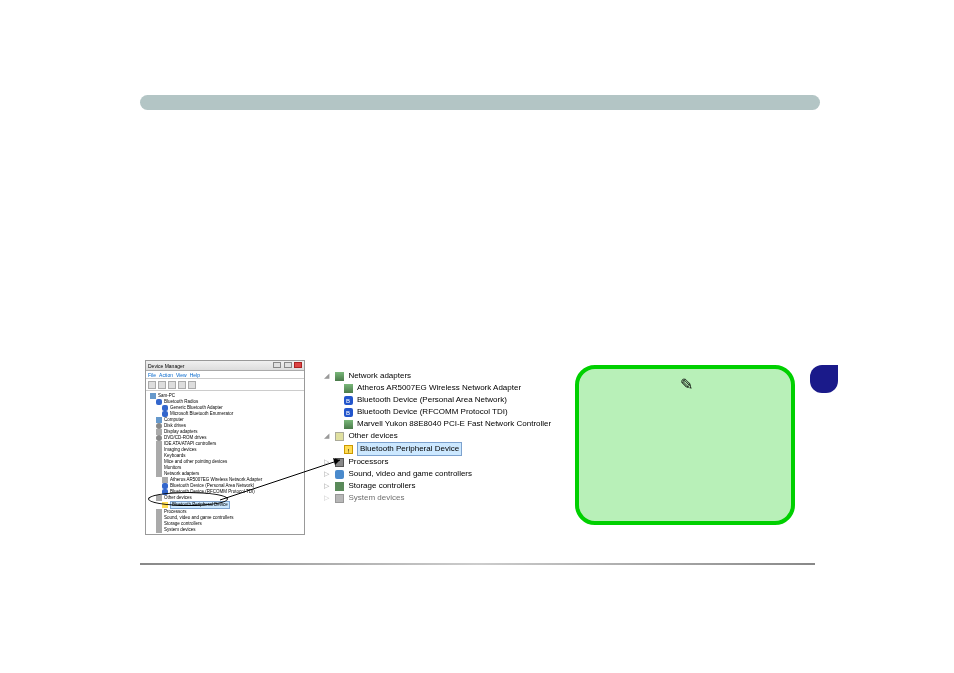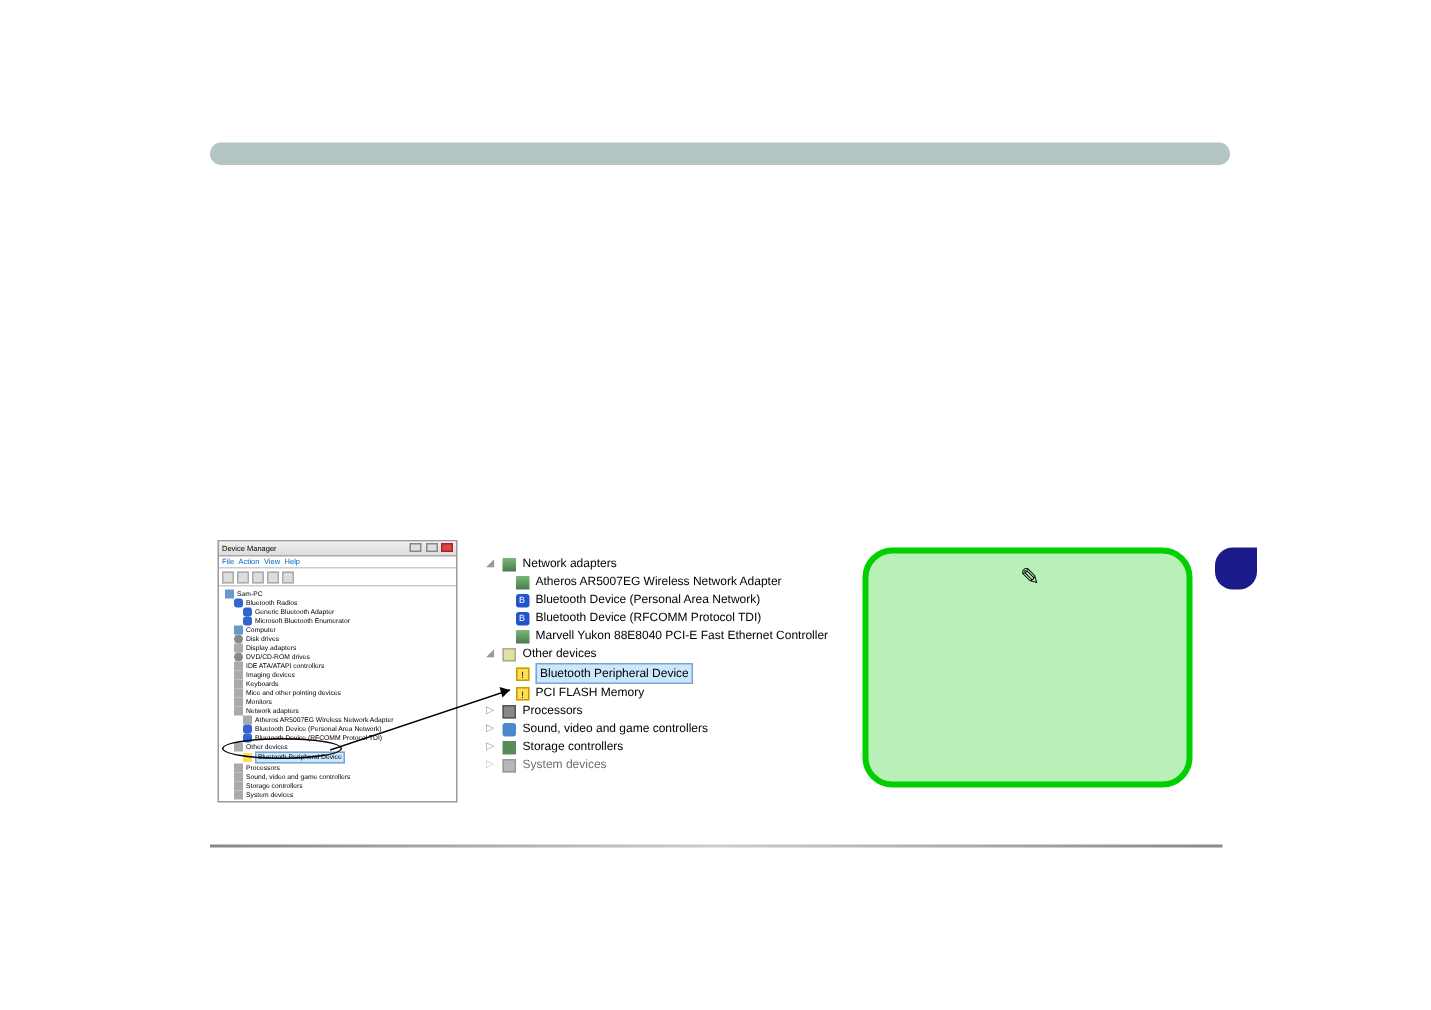--- a/index.html
+++ b/index.html
@@ -187,34 +187,30 @@
   <div class="zrow indent">
       <span class="bt-ico"></span>
       <span>Bluetooth Device (Personal Area Network)</span>
     </div>
   <div class="zrow indent">
       <span class="bt-ico"></span>
       <span>Bluetooth Device (RFCOMM Protocol TDI)</span>
     </div>
   <div class="zrow indent">
       <span class="net-ico"></span>
-      <span>Marvell Yukon 88E8040 PCI-E Fast Ethernet Controller</span>
+      <span>Marvell Yukon 88E8040 PCI-E Fast Network Controller</span>
     </div>
   <div class="zrow">
       <span class="tree-connector">◢</span>
       <span class="cat-ico"></span>
       <span>Other devices</span>
     </div>
   <div class="zrow indent">
       <span class="warn-ico"></span>
       <span class="zoom-selected">Bluetooth Peripheral Device</span>
-    </div>
-  <div class="zrow indent">
-      <span class="warn-ico"></span>
-      <span>PCI FLASH Memory</span>
     </div>
   <div class="zrow">
       <span class="tree-connector">▷</span>
       <span class="chip-ico"></span>
       <span>Processors</span>
     </div>
   <div class="zrow">
       <span class="tree-connector">▷</span>
       <span class="snd-ico"></span>
       <span>Sound, video and game controllers</span>

